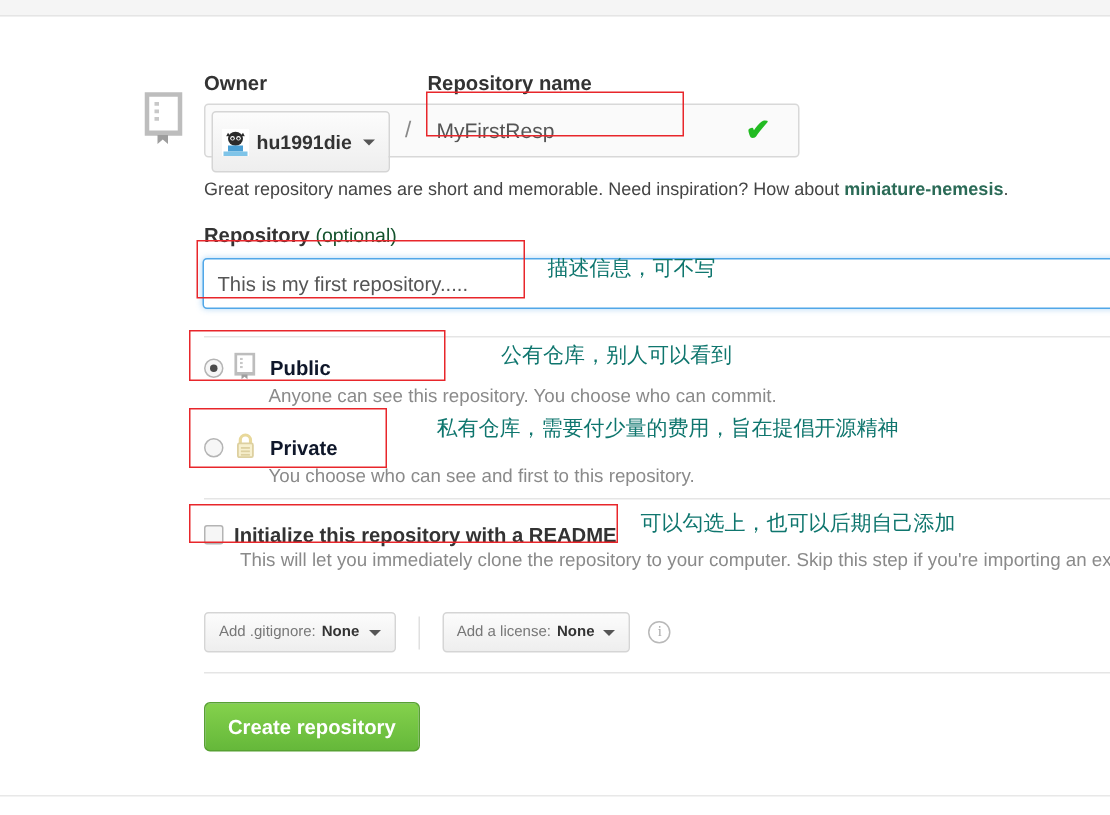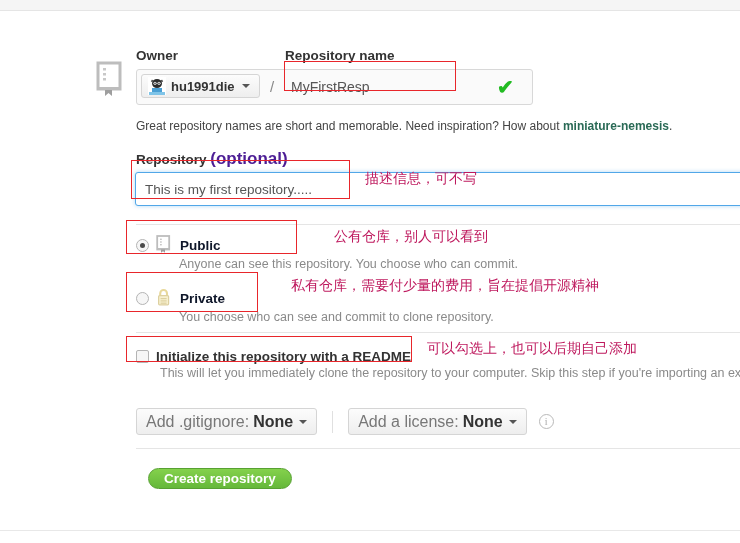--- a/index.html
+++ b/index.html
@@ -54,21 +54,21 @@
   
   #namerow {
     position: absolute; left: 136px; top: 58px;
     width: 397px; height: 36px;
     background: #fafafa;
     border: 1px solid #d8d8d8;
     border-radius: 3px;
   }
   #owner-button {
     position: absolute; left: 4px; top: 4px;
-    height: 24px;
+    height: 41px;
     padding: 0 9px 0 6px;
     background: linear-gradient(#fcfcfc, #eeeeee);
     border: 1px solid #d5d5d5;
     border-radius: 3px;
     display: flex; align-items: center; gap: 5px;
     font-size: 13px; font-weight: bold; color: #333;
     cursor: pointer;
   }
   #owner-avatar {
     width: 18px; height: 18px; border-radius: 2px;
@@ -103,21 +103,21 @@
   
   #helper-line {
     position: absolute; left: 136px; top: 108px;
     font-size: 12px; color: #444;
     white-space: nowrap;
   }
   #helper-link { color: #2a6a56; font-weight: bold; }
 
   
   #desc-label { position: absolute; left: 136px; top: 138px; }
-  #desc-optional { font-weight: bold; color: #4c1d95; font-size: 17px; }
+  #desc-optional { font-weight: normal; color: #14532d; font-size: 13px; }
   #desc-input {
     position: absolute; left: 135px; top: 161px;
     width: 625px; height: 34px;
     border: 1px solid #51a7e8;
     border-radius: 3px;
     background: #fff;
     box-shadow: 0 0 4px rgba(81,167,232,0.45);
     font-family: "Liberation Sans", sans-serif;
     font-size: 13.5px; color: #555;
     padding: 0 9px;
@@ -170,21 +170,21 @@
   }
 
   
   #dd-row { position: absolute; left: 136px; top: 397px; display: flex; align-items: center; }
   .dd-btn {
     height: 27px;
     padding: 0 9px;
     background: linear-gradient(#fcfcfc, #eeeeee);
     border: 1px solid #d5d5d5; border-radius: 3px;
     display: flex; align-items: center; gap: 4px;
-    font-size: 16px; color: #777; cursor: pointer;
+    font-size: 10px; color: #777; cursor: pointer;
   }
   .dd-btn b { color: #333; }
   .dd-caret {
     width: 0; height: 0; margin-left: 2px;
     border-left: 4px solid transparent;
     border-right: 4px solid transparent;
     border-top: 4px solid #555;
   }
   #dd-sep { width: 1px; height: 22px; background: #e0e0e0; margin: 0 15px; }
   #info-icon {
@@ -192,39 +192,38 @@
     width: 15px; height: 15px; border-radius: 50%;
     border: 1px solid #b9b9b9; color: #aaa;
     font-size: 10px; line-height: 13px; text-align: center;
     font-family: "Liberation Serif", serif;
     cursor: pointer;
   }
 
   
   #create-btn {
     position: absolute; left: 136px; top: 457px;
-    height: 21px; padding: 0 15px;
+    height: 33px; padding: 0 15px;
     background: linear-gradient(#84d14c, #65b83a);
     border: 1px solid #57a132;
-    border-radius: 14px;
+    border-radius: 4px;
     color: #ffffff; font-weight: bold; font-size: 13.5px;
     font-family: "Liberation Sans", sans-serif;
     cursor: pointer;
-    margin-left: 12px;
   }
 
   
   .anno-box {
     position: absolute;
     border: 1.5px solid #e8262b;
     pointer-events: none;
   }
   .anno-text {
     position: absolute;
-    color: #be185d;
+    color: #0f766e;
     font-family: "DejaVu Sans", sans-serif;
     font-size: 14px;
     white-space: nowrap;
   }
   #box-reponame { left: 284px; top: 61px; width: 172px; height: 30px; }
   #box-desc     { left: 131px; top: 160px; width: 219px; height: 39px; }
   #box-public   { left: 126px; top: 220px; width: 171px; height: 34px; }
   #box-private  { left: 126px; top: 272px; width: 132px; height: 40px; }
   #box-readme   { left: 126px; top: 336px; width: 286px; height: 26px; }
 
@@ -315,21 +314,21 @@
         <svg width="17" height="18" viewBox="0 0 17 18" aria-hidden="true">
           <path d="M4.2 8 v-2.6 a3.4 3.4 0 0 1 6.8 0 V8" fill="none" stroke="#e8d89a" stroke-width="2.1"></path>
           <rect x="2.6" y="7.6" width="10" height="9.2" rx="1" fill="#f7f0cf" stroke="#ddd0a0" stroke-width="1.2"></rect>
           <rect x="4.6" y="10" width="6" height="1.2" fill="#ddd0a0"></rect>
           <rect x="4.6" y="12.3" width="6" height="1.2" fill="#ddd0a0"></rect>
           <rect x="4.6" y="14.6" width="6" height="1.2" fill="#ddd0a0"></rect>
         </svg>
       </span>
       <span class="opt-title">Private</span>
     </div>
-    <div class="opt-sub">You choose who can see and commit to clone repository.</div>
+    <div class="opt-sub">You choose who can see and first to this repository.</div>
   </div>
 
   <hr class="rule" id="rule2">
 
   <div id="readme-block">
     <div id="readme-main">
       <span class="checkbox"></span>
       <span id="readme-title">Initialize this repository with a README</span>
     </div>
     <div id="readme-sub">This will let you immediately clone the repository to your computer. Skip this step if you're importing an existing</div>

